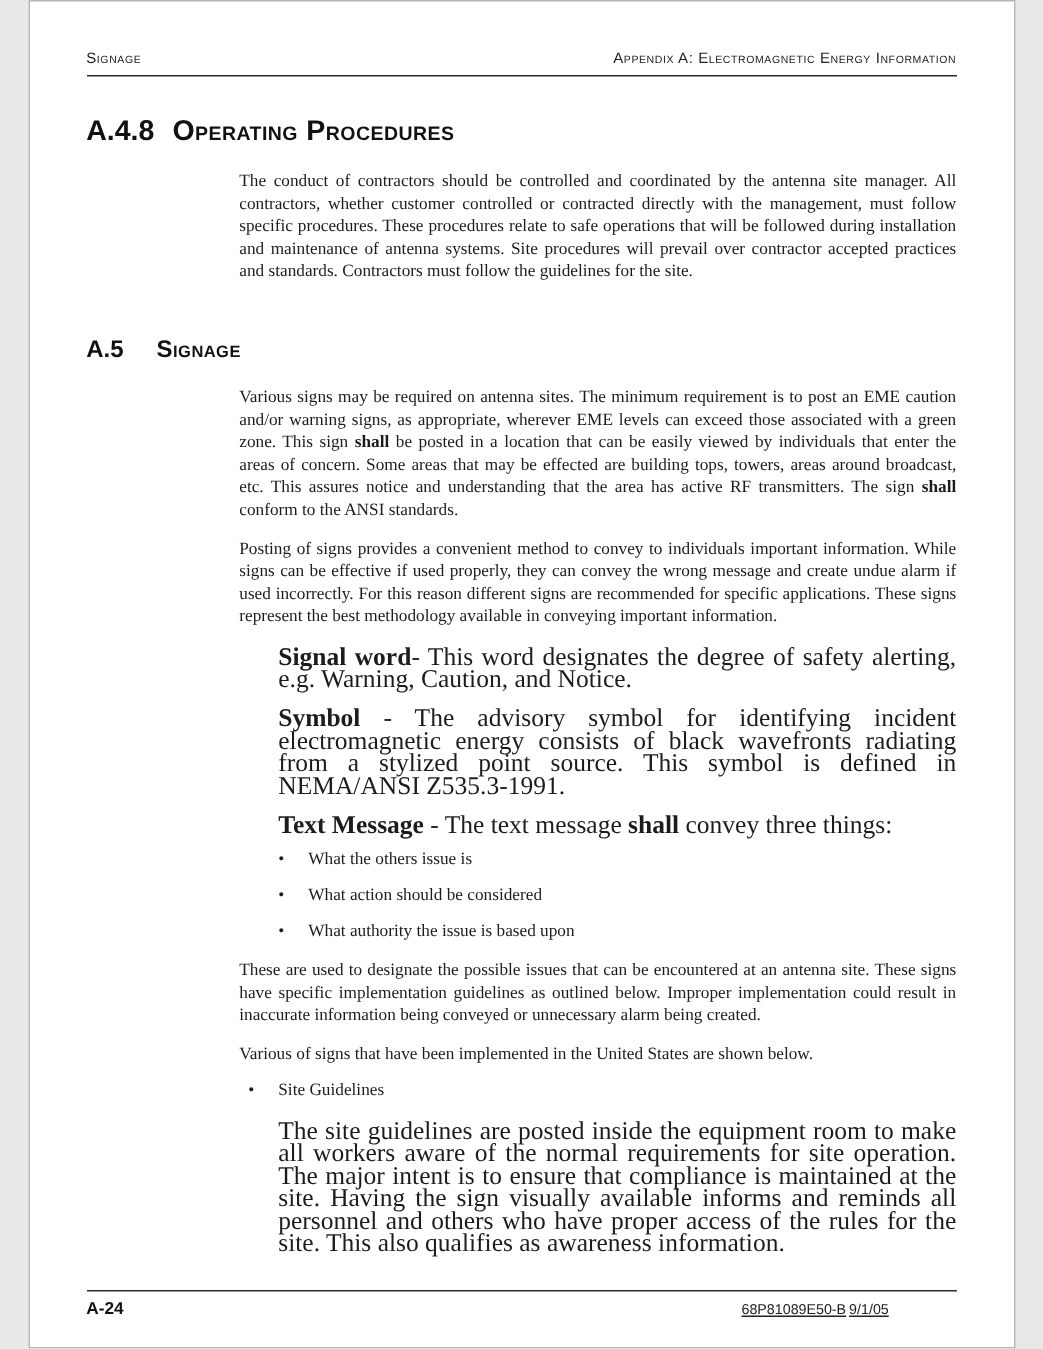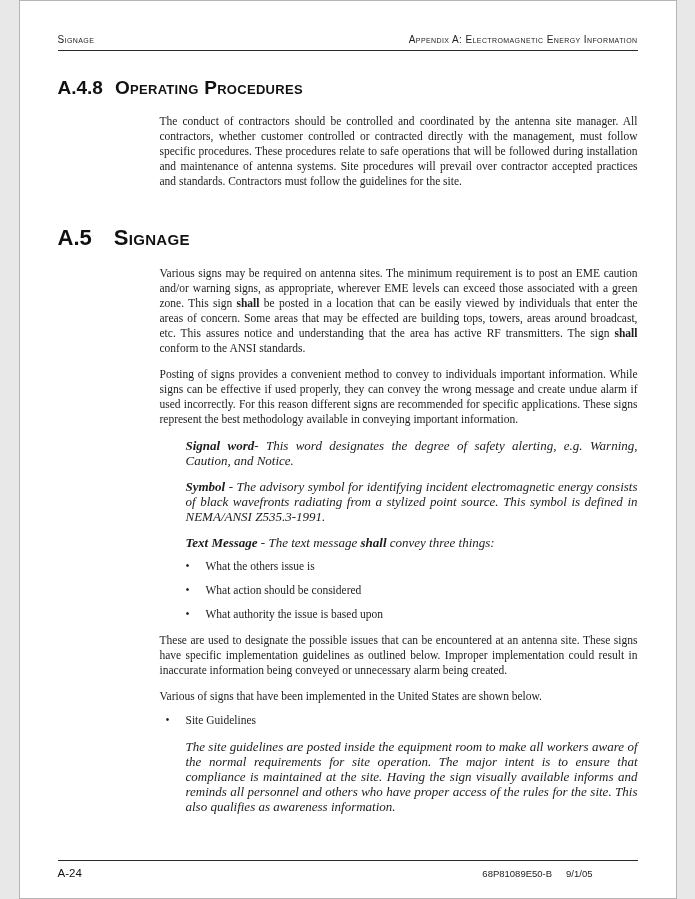--- a/index.html
+++ b/index.html
@@ -43,38 +43,37 @@
     font-family: "Liberation Sans", sans-serif;
     font-weight: bold;
     font-size: 19px;
     color: #111;
   }
   .h-sub .sec-num { margin-right: 12px; }
   .h-main {
     margin: 36px 0 0 0;
     font-family: "Liberation Sans", sans-serif;
     font-weight: bold;
-    font-size: 22px;
+    font-size: 16px;
     color: #111;
   }
   .h-main .sec-num { margin-right: 22px; }
   .smallcaps { font-variant: small-caps; letter-spacing: 0.3px; }
   .para {
     margin: 11px 0 0 102px;
     font-size: 11.5px;
     line-height: 15px;
     text-align: justify;
   }
   .para.first-after-head { margin-top: 15px; }
   .def {
     margin: 11px 0 0 128px;
-    font-size: 13px;
+    font-size: 17px;
     line-height: 15px;
     text-align: justify;
-    font-style: italic;
   }
   .bullet-row {
     margin: 9px 0 0 128px;
     font-size: 11.5px;
     line-height: 15px;
     display: flex;
   }
   .bullet-row .bullet-glyph { width: 20px; flex: 0 0 20px; }
   .bullet-row.outer { margin-left: 108px; }
   b { font-weight: bold; }
@@ -85,22 +84,22 @@
     border-top: 1.2px solid #2a2a2a;
   }
   .running-footer {
     position: absolute;
     top: 866px; left: 38px; right: 38px;
     display: flex;
     justify-content: space-between;
     align-items: baseline;
     font-family: "Liberation Sans", sans-serif;
   }
-  .footer-page-num { font-weight: normal; font-size: 11.5px; color: #111; }
-  .footer-right { font-size: 9.5px; color: #222; padding-right: 45px; display: flex; gap: 14px; }
+  .footer-page-num { font-weight: bold; font-size: 11.5px; color: #111; }
+  .footer-right { font-size: 9.5px; color: #222; padding-right: 45px; display: flex; gap: 2px; text-decoration: underline; }
 </style>
 </head>
 <body>
 
 <div class="page">
 
   <div class="running-header">
     <span>Signage</span>
     <span>Appendix A: Electromagnetic Energy Information</span>
   </div>

